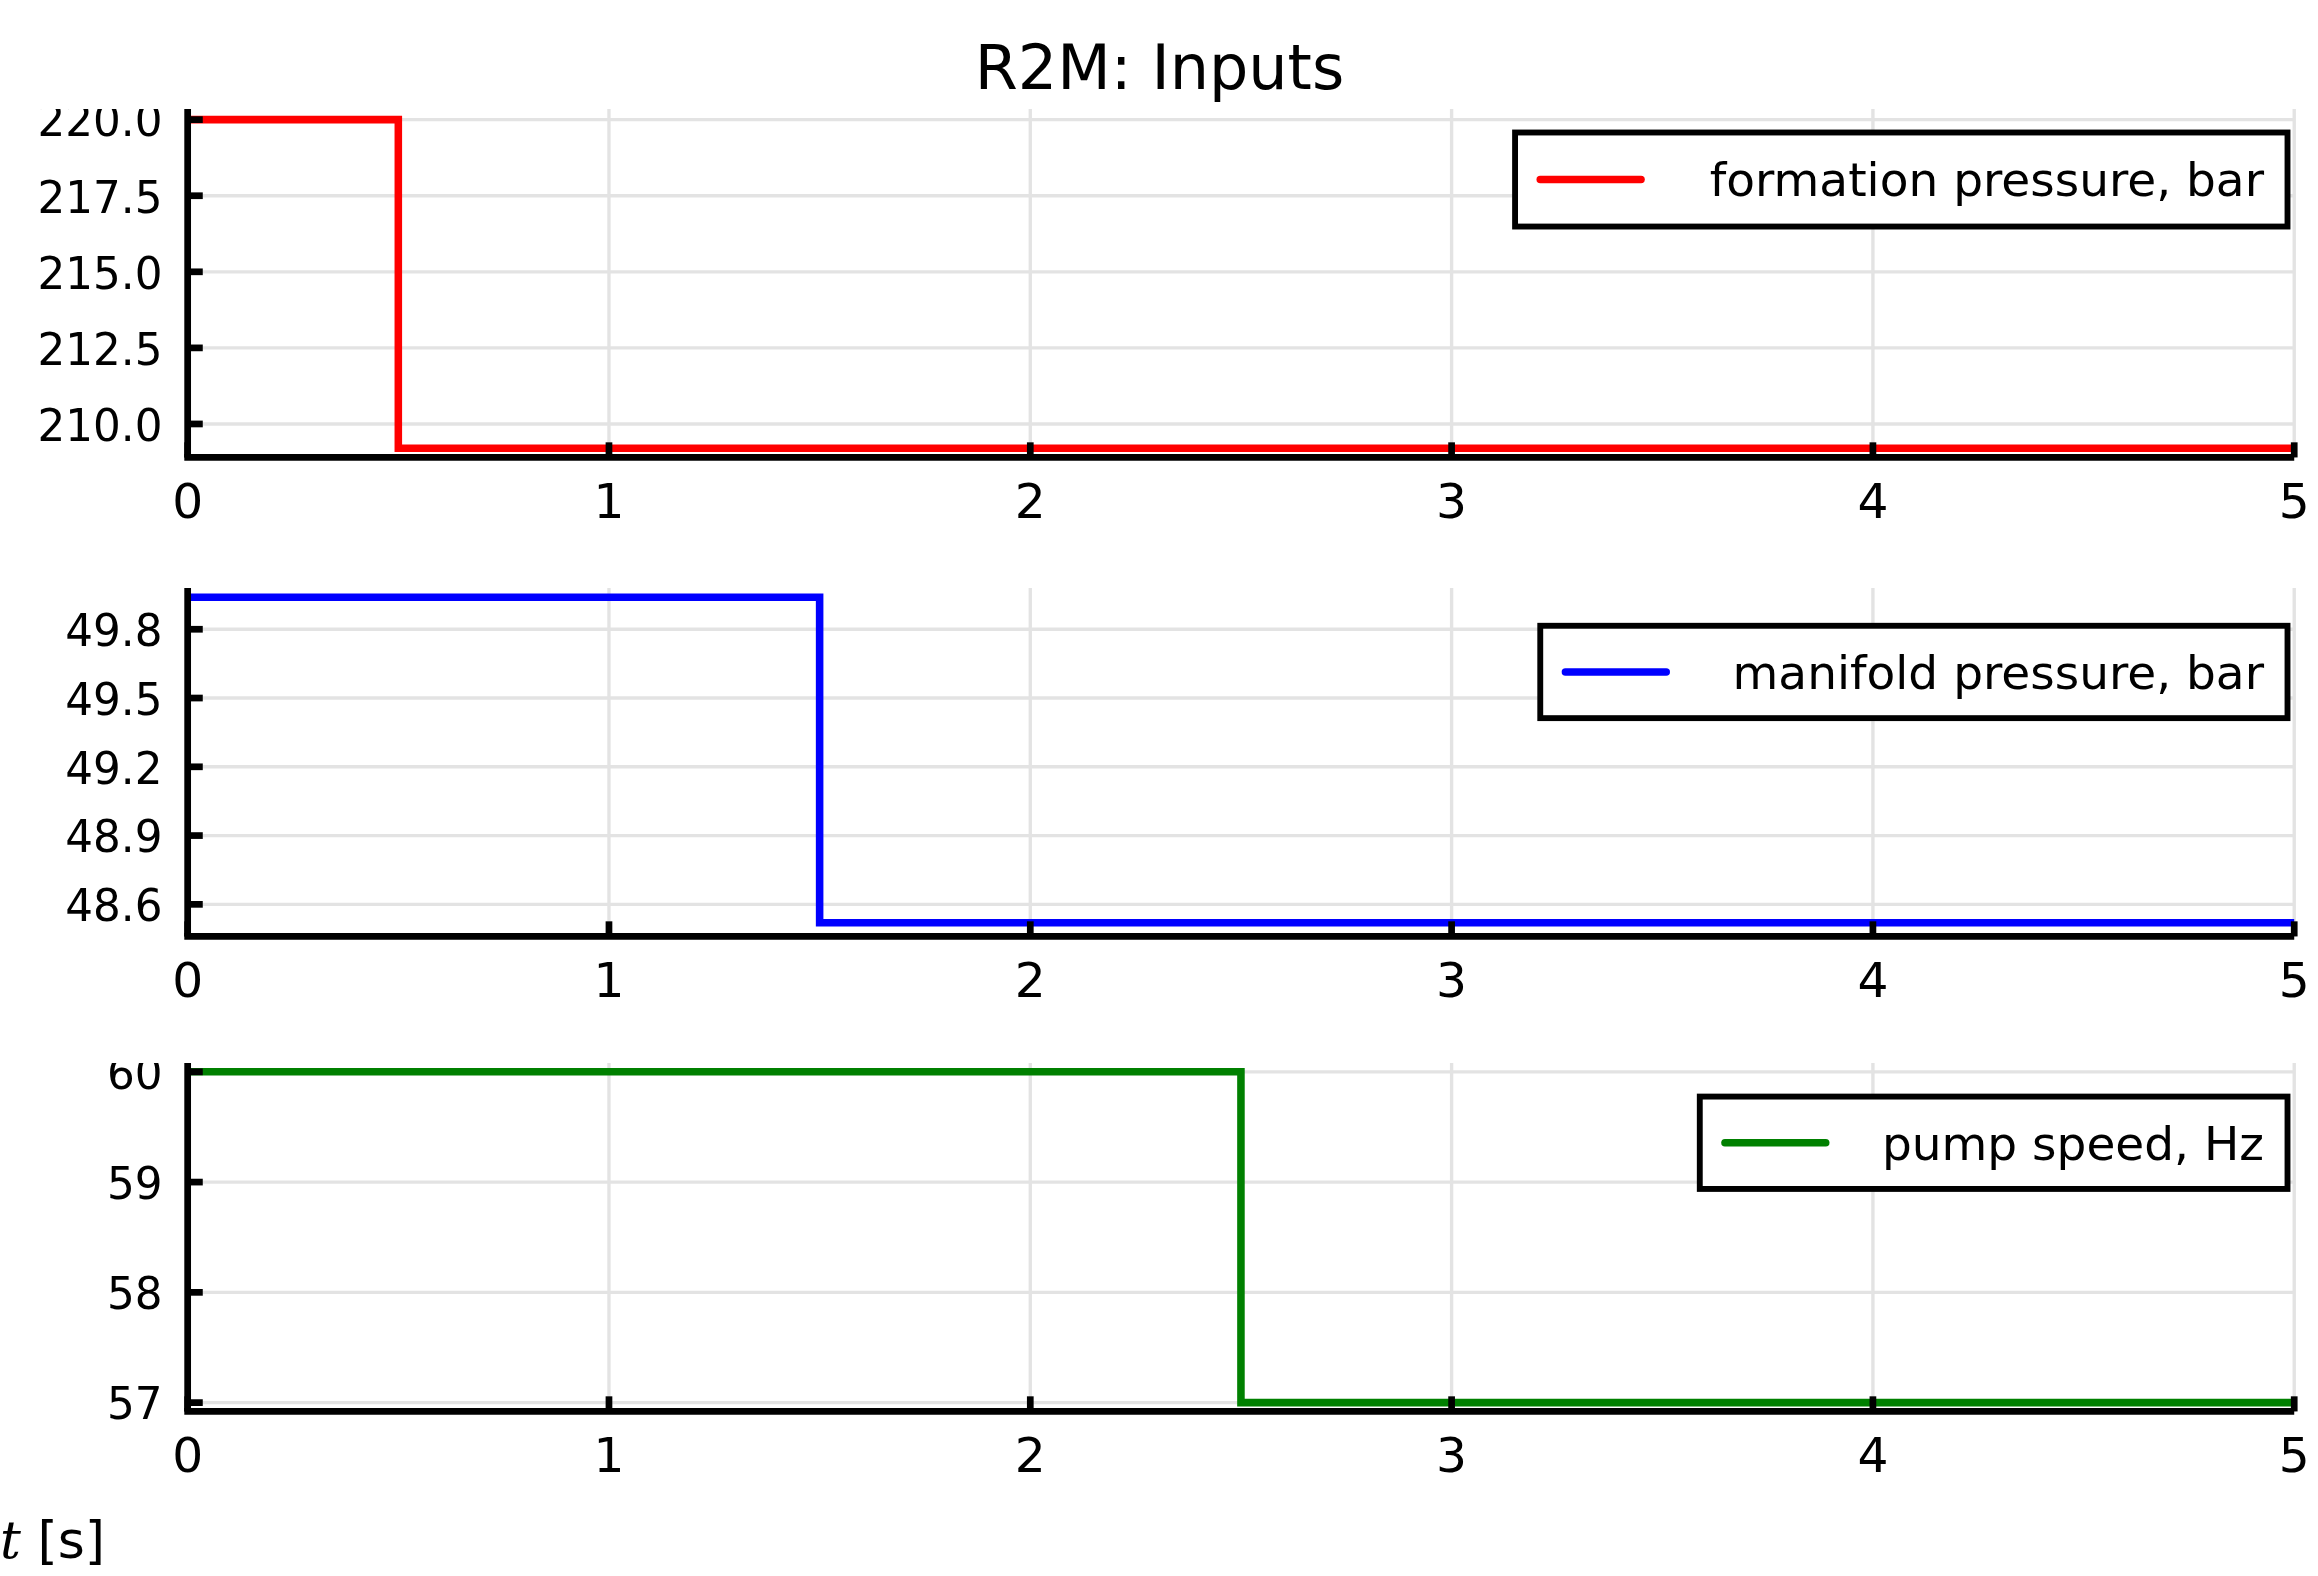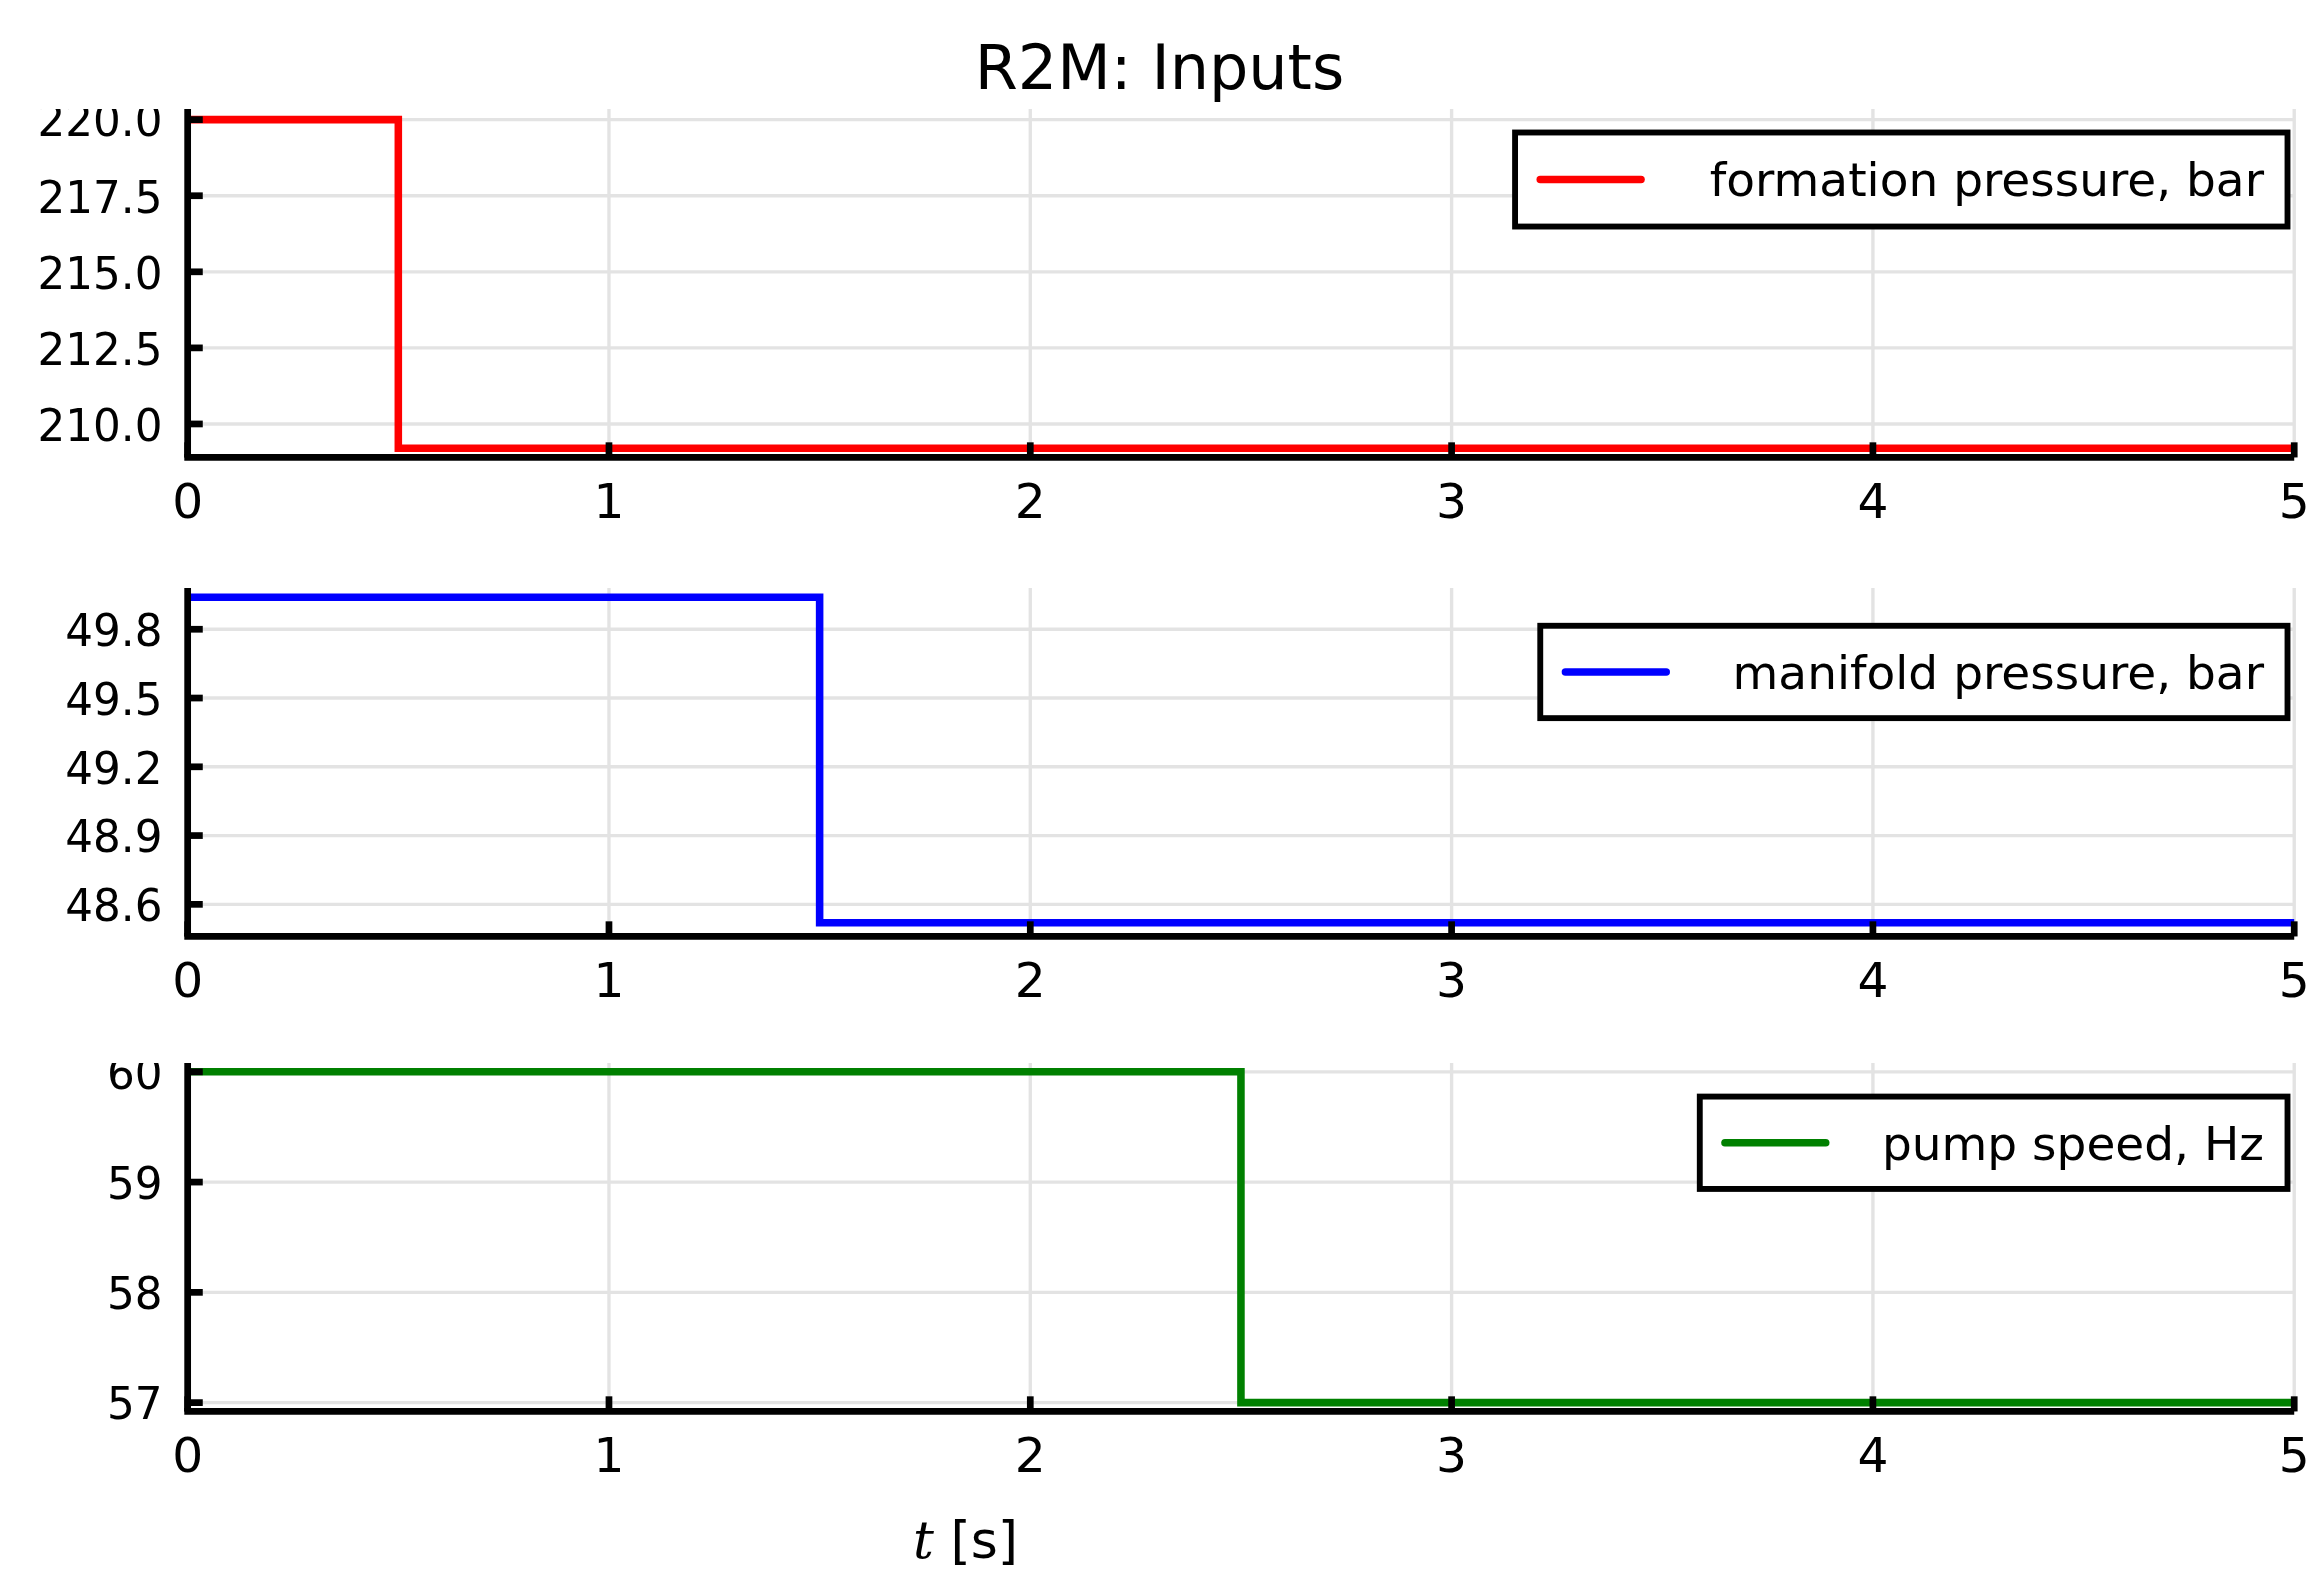--- a/index.html
+++ b/index.html
@@ -30,21 +30,20 @@
     color: #000000;
     font-family: "DejaVu Sans", "Liberation Sans", sans-serif;
     letter-spacing: 0px;
     margin-top: 26px;
   }
   .xaxis-label {
     position: absolute;
     left: 0;
     bottom: 6.7px;
     width: 1931px;
-    text-align: center;
     font-size: 52px;
     color: #000000;
   }
   .xaxis-label .var {
     font-family: "DejaVu Serif", "Liberation Serif", serif;
     font-style: italic;
   }
   svg { display: block; }
   text { font-family: "DejaVu Sans", "Liberation Sans", sans-serif; fill: #000000; }
 </style>

